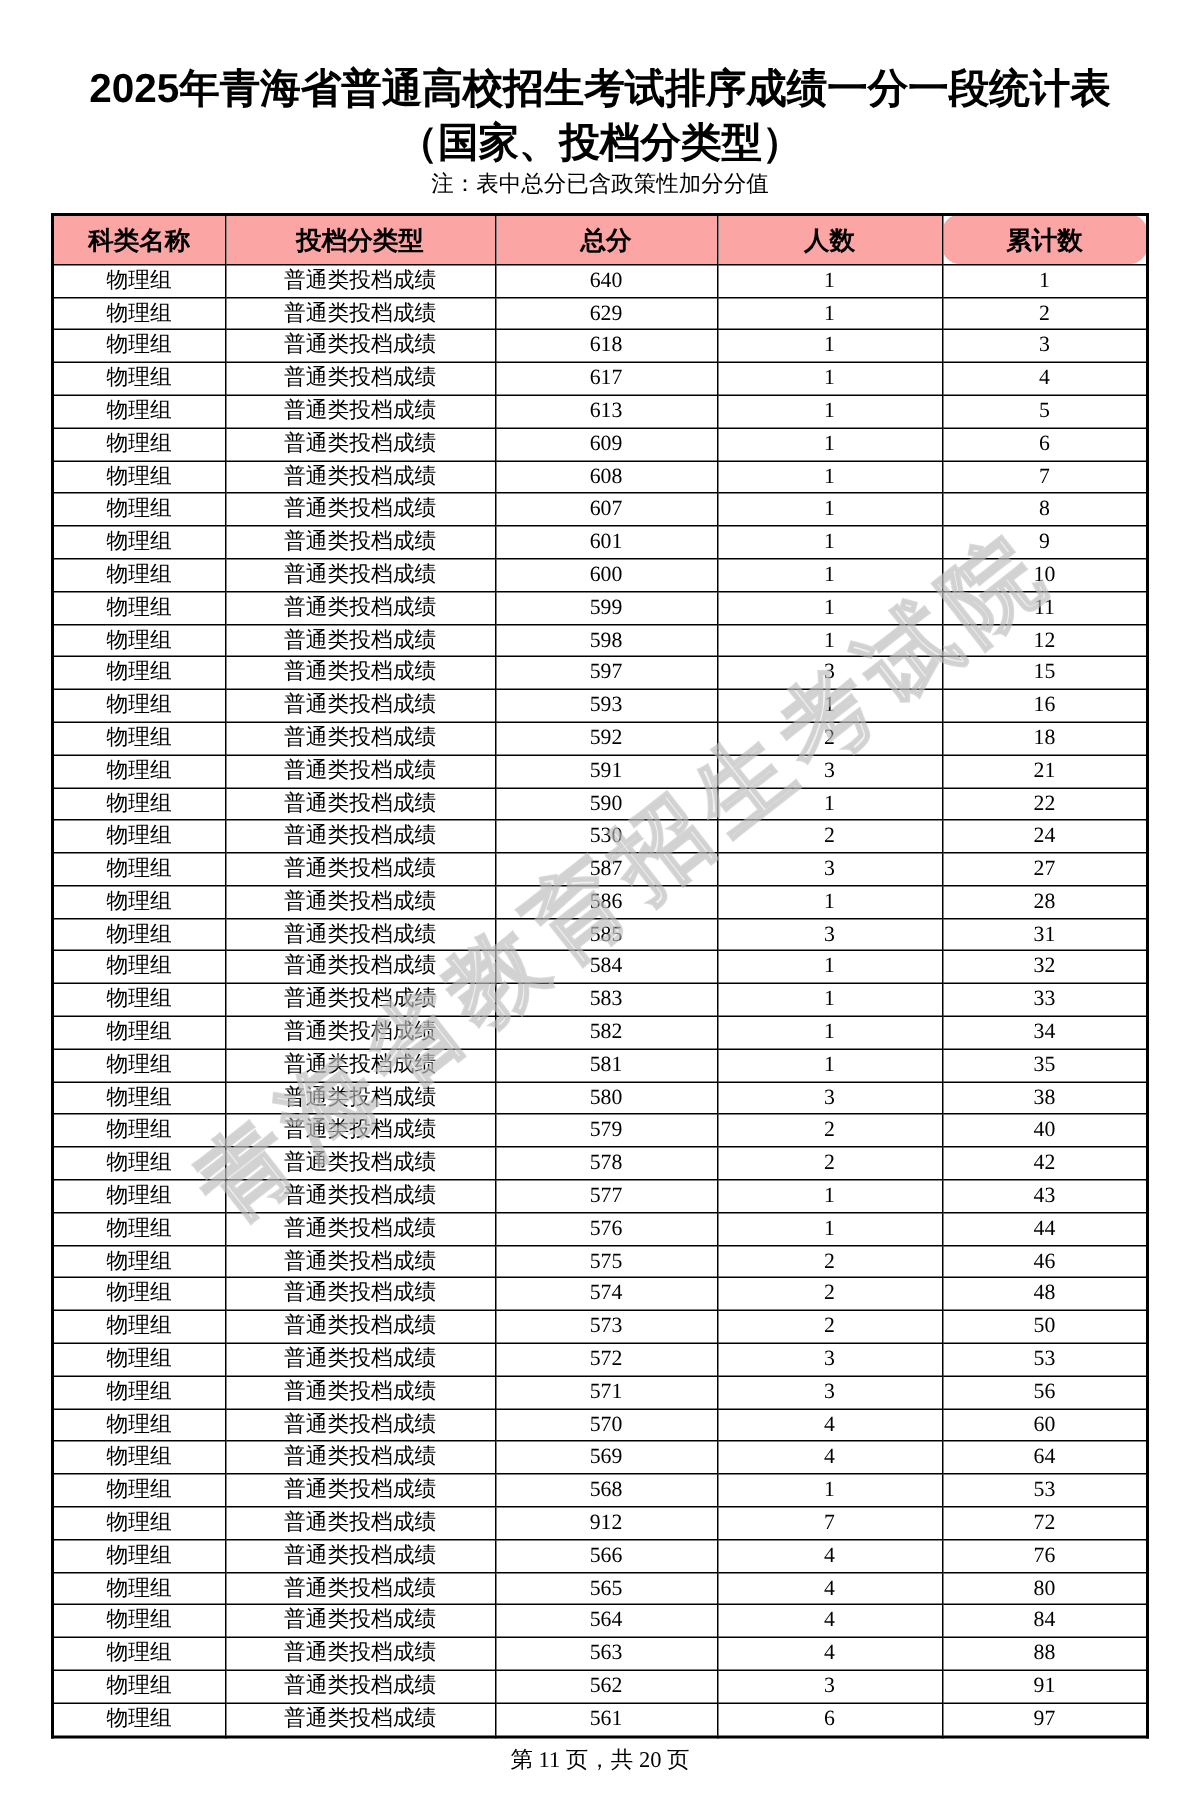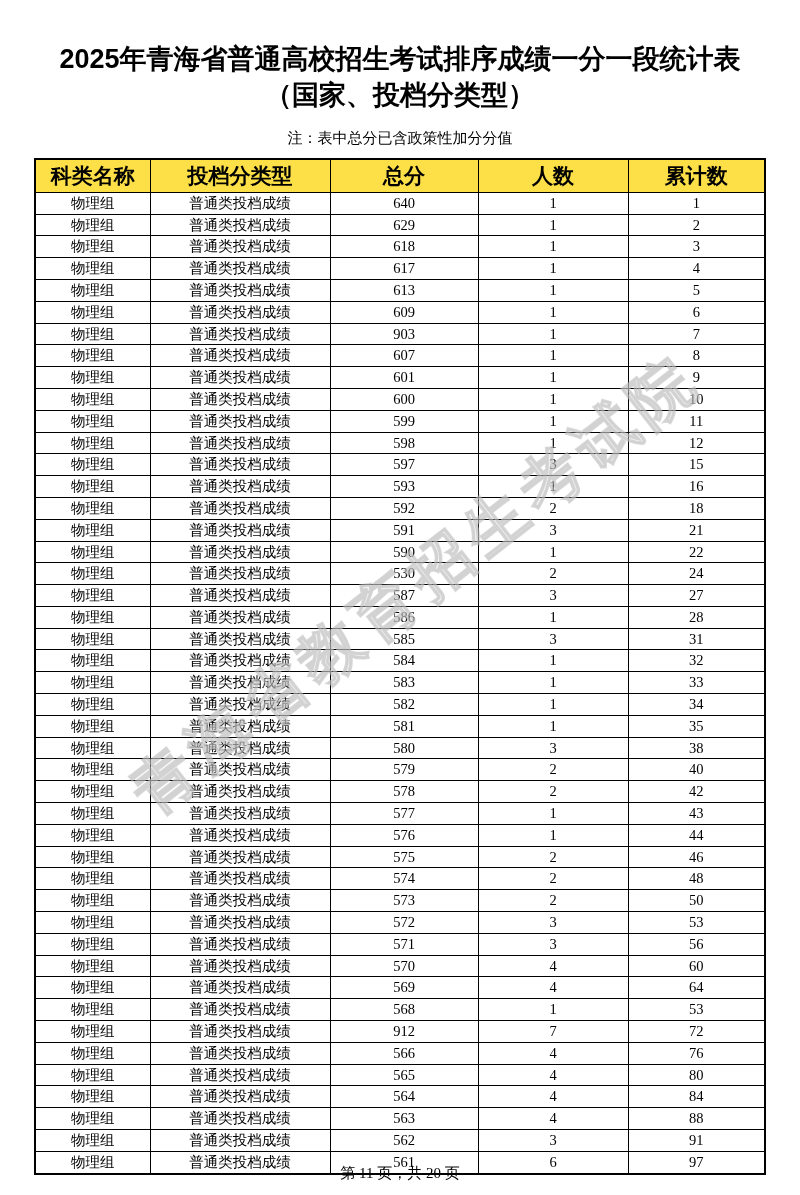--- a/index.html
+++ b/index.html
@@ -38,21 +38,21 @@
     font-family: "Liberation Sans", sans-serif;
     font-weight: bold;
     font-size: 27px;
     line-height: 1.32;
     text-align: center;
     padding-top: 42px;
   }
   .note {
     text-align: center;
     font-size: 15px;
-    margin-top: 16px;
+    margin-top: 0;
     font-family: "Liberation Serif", serif;
   }
   table {
     border-collapse: collapse;
     border: 2px solid #000;
     margin: 10px auto 0 auto;
     width: 730px;
     table-layout: fixed;
     position: relative;
     z-index: 1;
@@ -60,36 +60,36 @@
   }
   th, td {
     border: 1px solid #000;
     text-align: center;
     vertical-align: middle;
     white-space: nowrap;
     overflow: hidden;
     padding: 0;
   }
   th {
-    background: #fde047;
+    background: #fca5a5;
     font-family: Liberation Sans, sans-serif;
     font-weight: bold;
-    font-size: 21px;
+    font-size: 17px;
     height: 33px;
   }
   td {
     font-size: 14.5px;
     height: 20.8px;
     line-height: 20.8px;
   }
   .col-0 { width: 115px; }
   .col-1 { width: 180px; }
   .col-2 { width: 148px; }
   .col-3 { width: 150px; }
-  .col-4 { width: 137px; }
+  .col-4 { width: 137px; border-radius: 12px; }
   .footer {
     position: absolute;
     bottom: 12px;
     left: 0;
     width: 100%;
     text-align: center;
     font-size: 15px;
     font-family: "Liberation Serif", serif;
   }
 </style>
@@ -156,21 +156,21 @@
         <tr>
           <td class="col-0">物理组</td>
           <td class="col-1">普通类投档成绩</td>
           <td class="col-2">609</td>
           <td class="col-3">1</td>
           <td class="col-4">6</td>
         </tr>
         <tr>
           <td class="col-0">物理组</td>
           <td class="col-1">普通类投档成绩</td>
-          <td class="col-2">903</td>
+          <td class="col-2">608</td>
           <td class="col-3">1</td>
           <td class="col-4">7</td>
         </tr>
         <tr>
           <td class="col-0">物理组</td>
           <td class="col-1">普通类投档成绩</td>
           <td class="col-2">607</td>
           <td class="col-3">1</td>
           <td class="col-4">8</td>
         </tr>

